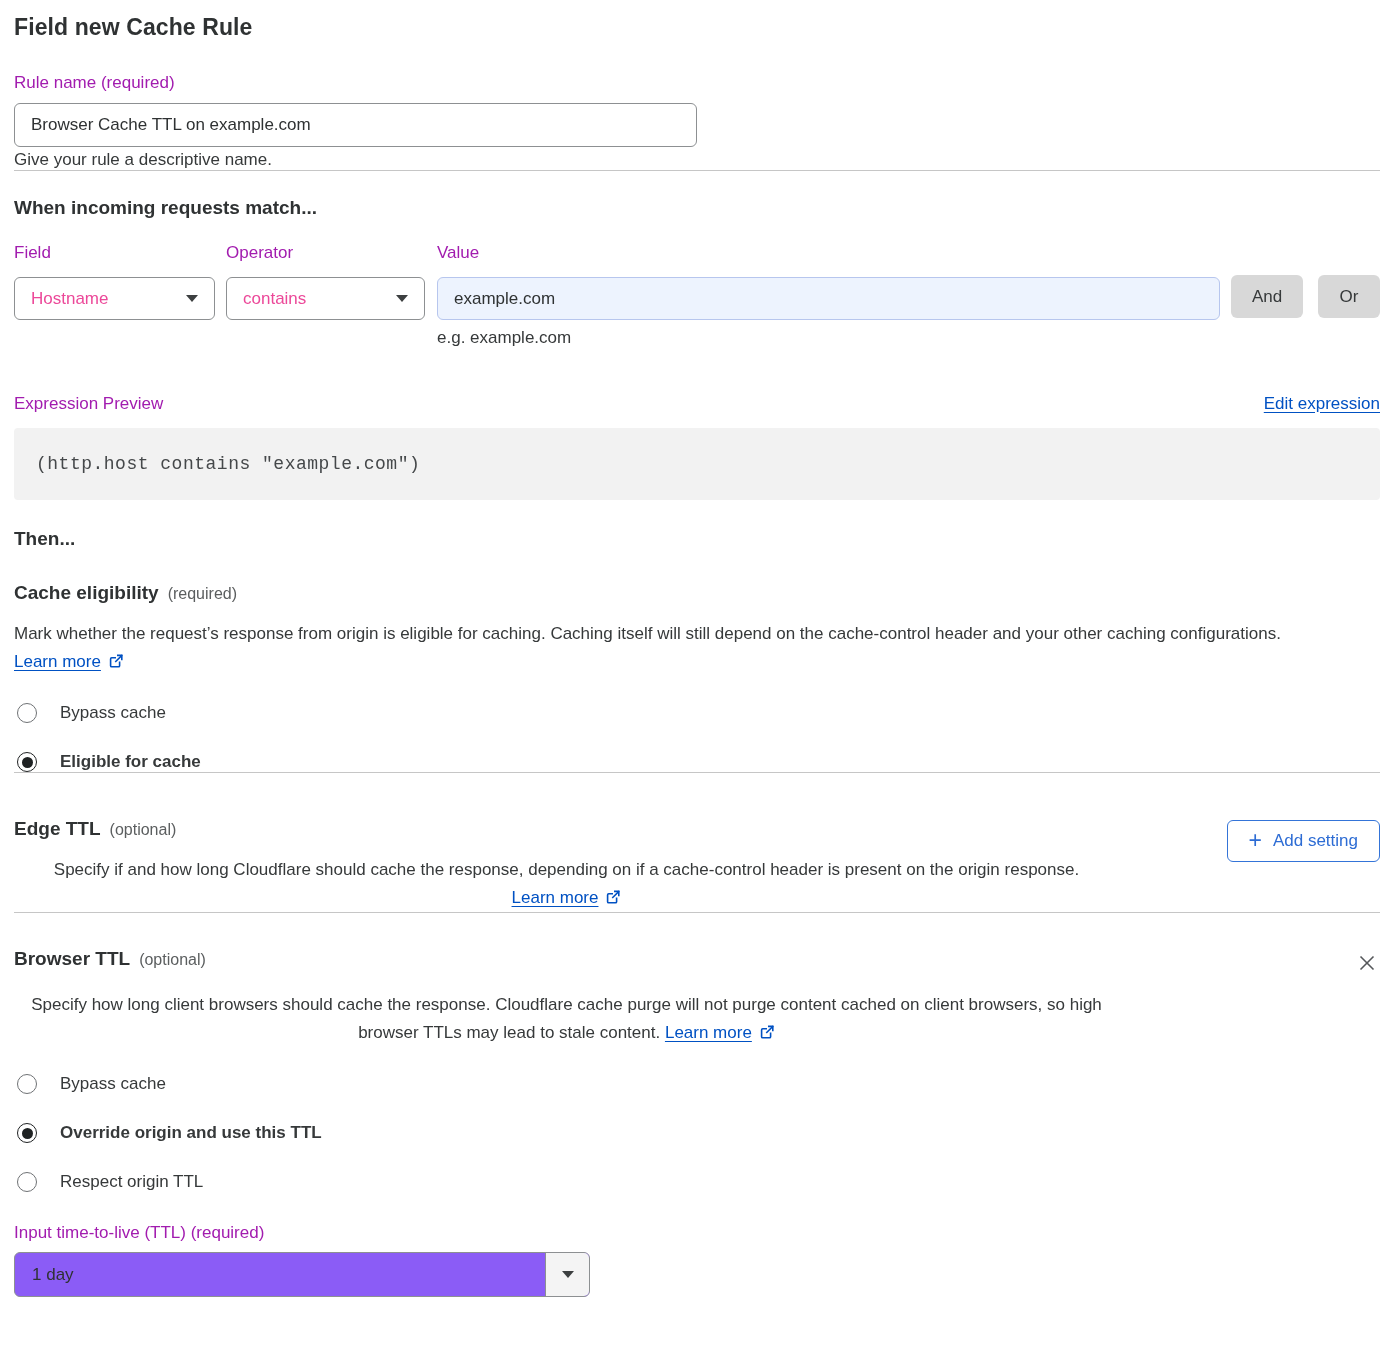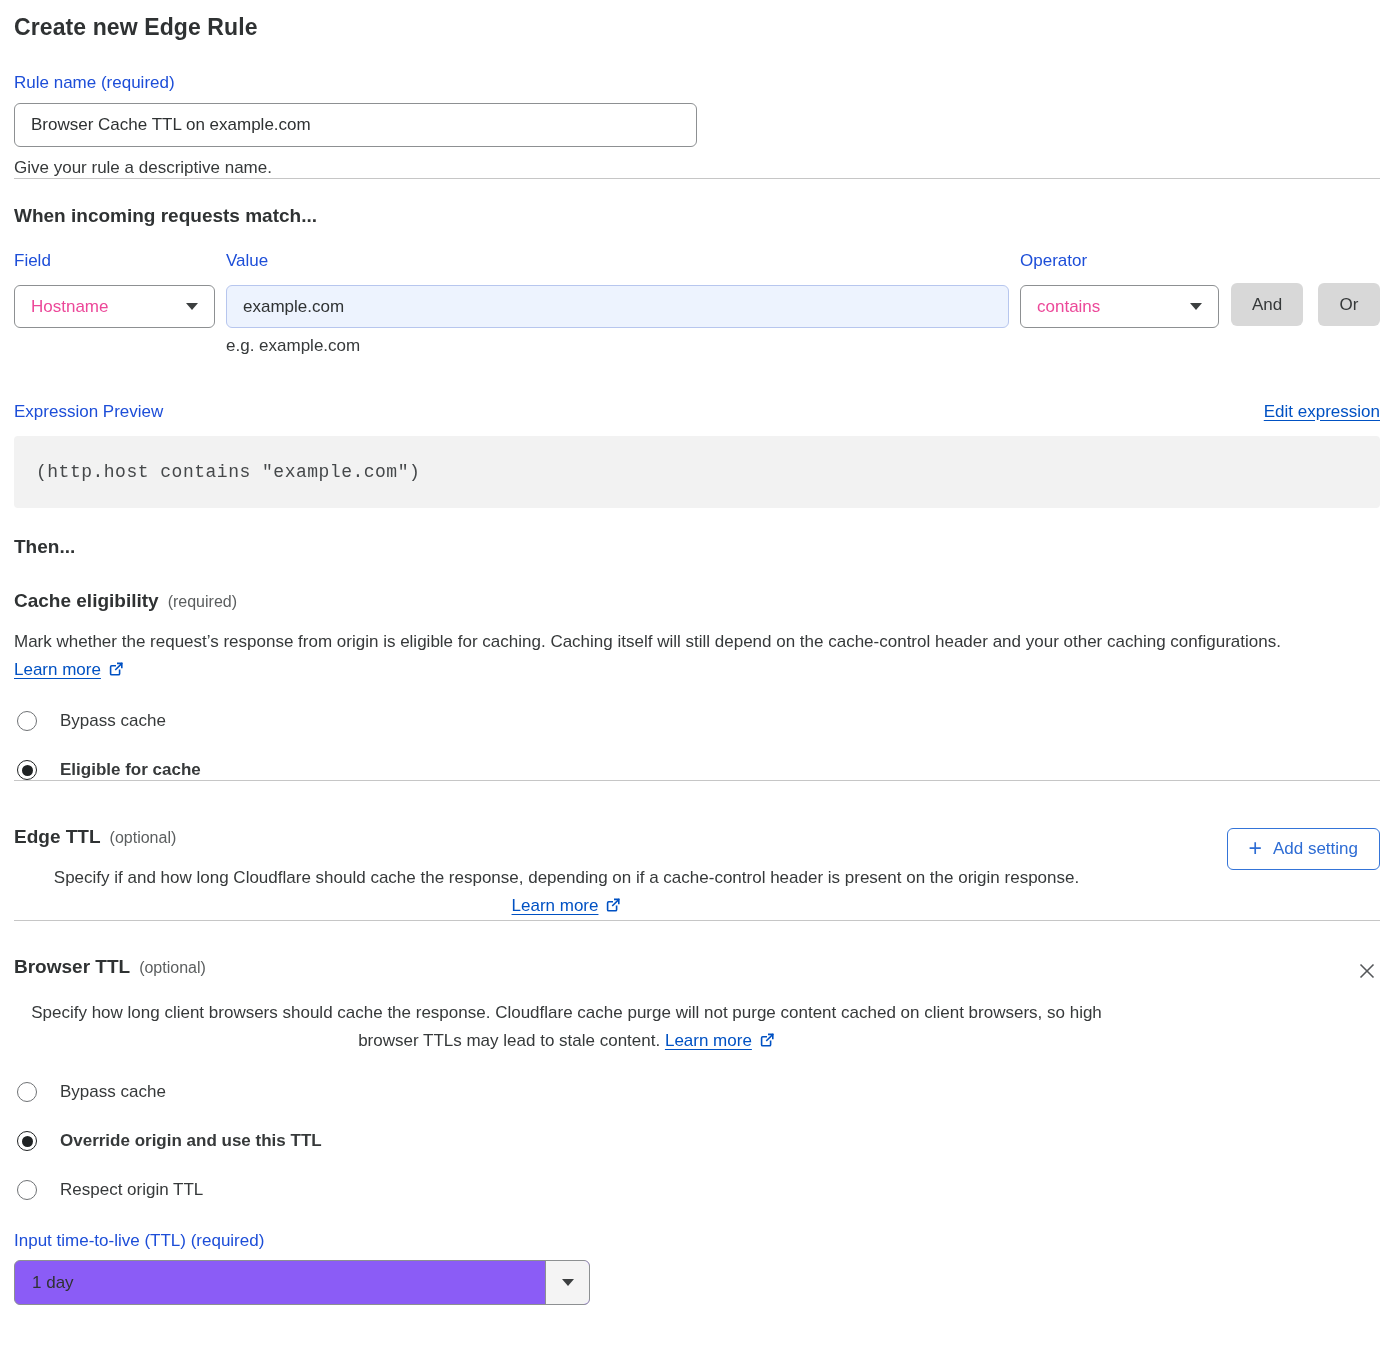--- a/index.html
+++ b/index.html
@@ -13,22 +13,22 @@
   .page { width: 1366px; }
 
   h1.page-title {
     font-size: 23px;
     font-weight: 700;
     color: #2f3233;
     letter-spacing: .1px;
     margin-bottom: 32px;
   }
 
-  .field-label { font-size: 17px; color: #1d4ed8; display: block; }
-  .help-text { font-size: 17px; color: #36393a; margin-top: 11px; }
+  .field-label { font-size: 17px; color: #a21caf; display: block; }
+  .help-text { font-size: 17px; color: #36393a; margin-top: 3px; }
 
   input.text-input {
     font-family: "Liberation Sans", sans-serif;
     font-size: 17px;
     color: #2f3233;
     height: 44px;
     border: 1px solid #8d9092;
     border-radius: 6px;
     padding: 0 16px;
     outline: none;
@@ -243,53 +243,53 @@
     display: flex;
     align-items: center;
     justify-content: center;
   }
 </style>
 </head>
 <body>
 
 <div class="page">
 
-  <h1 class="page-title">Create new Edge Rule</h1>
+  <h1 class="page-title">Field new Cache Rule</h1>
 
   <div class="rule-name-block">
     <label class="field-label">Rule name (required)</label>
     <input class="text-input" type="text" value="Browser Cache TTL on example.com" style="">
     <div class="help-text">Give your rule a descriptive name.</div>
   </div>
 
   <hr class="divider hr-1">
 
   <h2 class="section-heading match-heading">When incoming requests match...</h2>
 
   <div class="match-row">
     <div class="match-col col-field">
       <label class="field-label">Field</label>
       <div class="select-box">
         <span>Hostname</span>
         <span class="caret-down"></span>
       </div>
     </div>
 
-    <div class="match-col col-value">
-      <label class="field-label">Value</label>
-      <input class="text-input value-input" type="text" value="example.com" style="">
-      <div class="help-text">e.g. example.com</div>
-    </div>
-
     <div class="match-col col-operator">
       <label class="field-label">Operator</label>
       <div class="select-box">
         <span>contains</span>
         <span class="caret-down"></span>
       </div>
+    </div>
+
+    <div class="match-col col-value">
+      <label class="field-label">Value</label>
+      <input class="text-input value-input" type="text" value="example.com" style="">
+      <div class="help-text">e.g. example.com</div>
     </div>
 
     <button class="logic-btn and-btn">And</button>
     <button class="logic-btn or-btn">Or</button>
   </div>
 
   <div class="expression-header">
     <span class="field-label">Expression Preview</span>
     <a class="link">Edit expression</a>
   </div>

